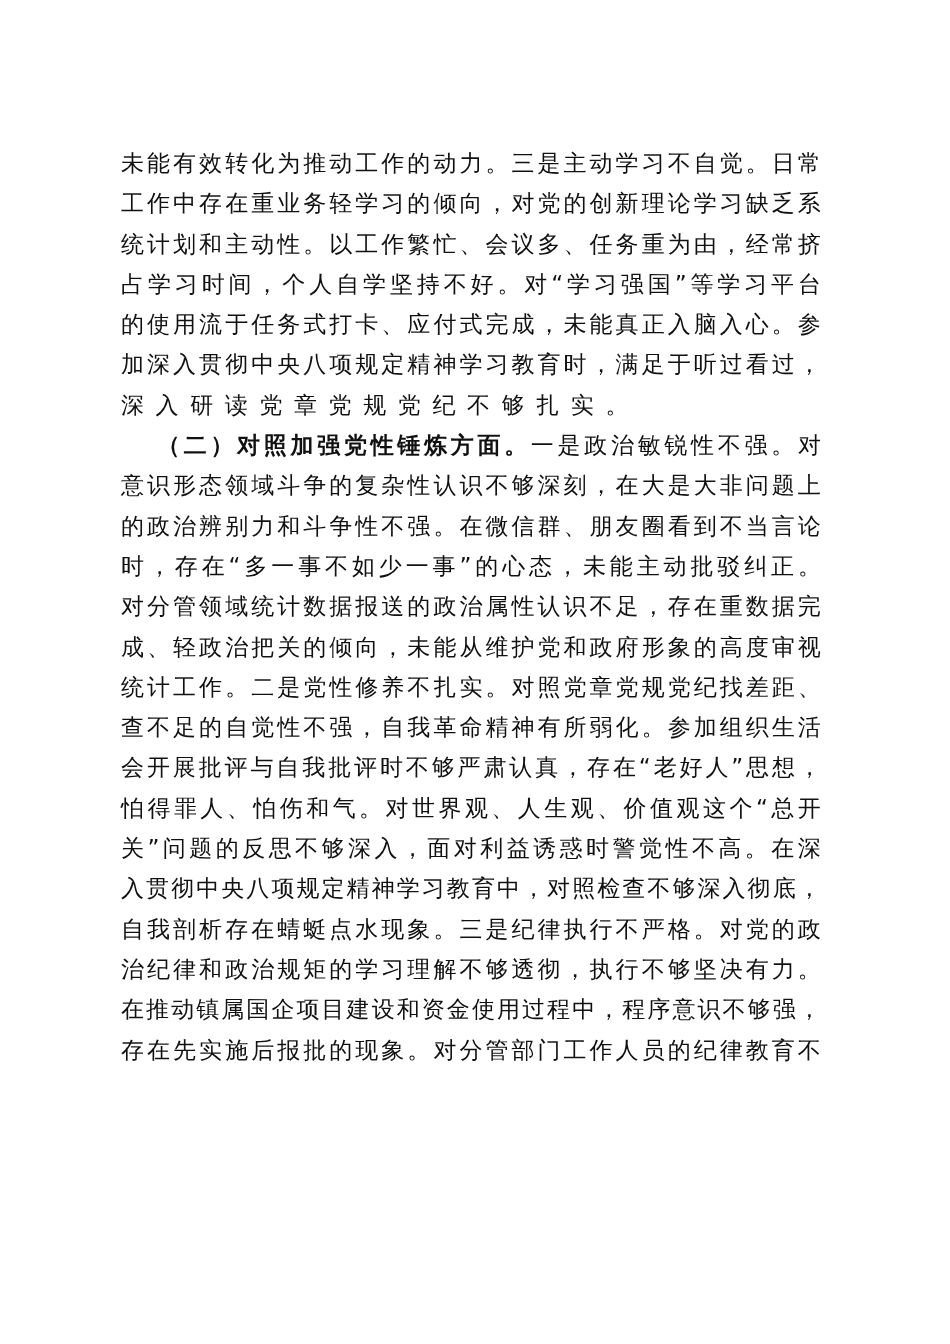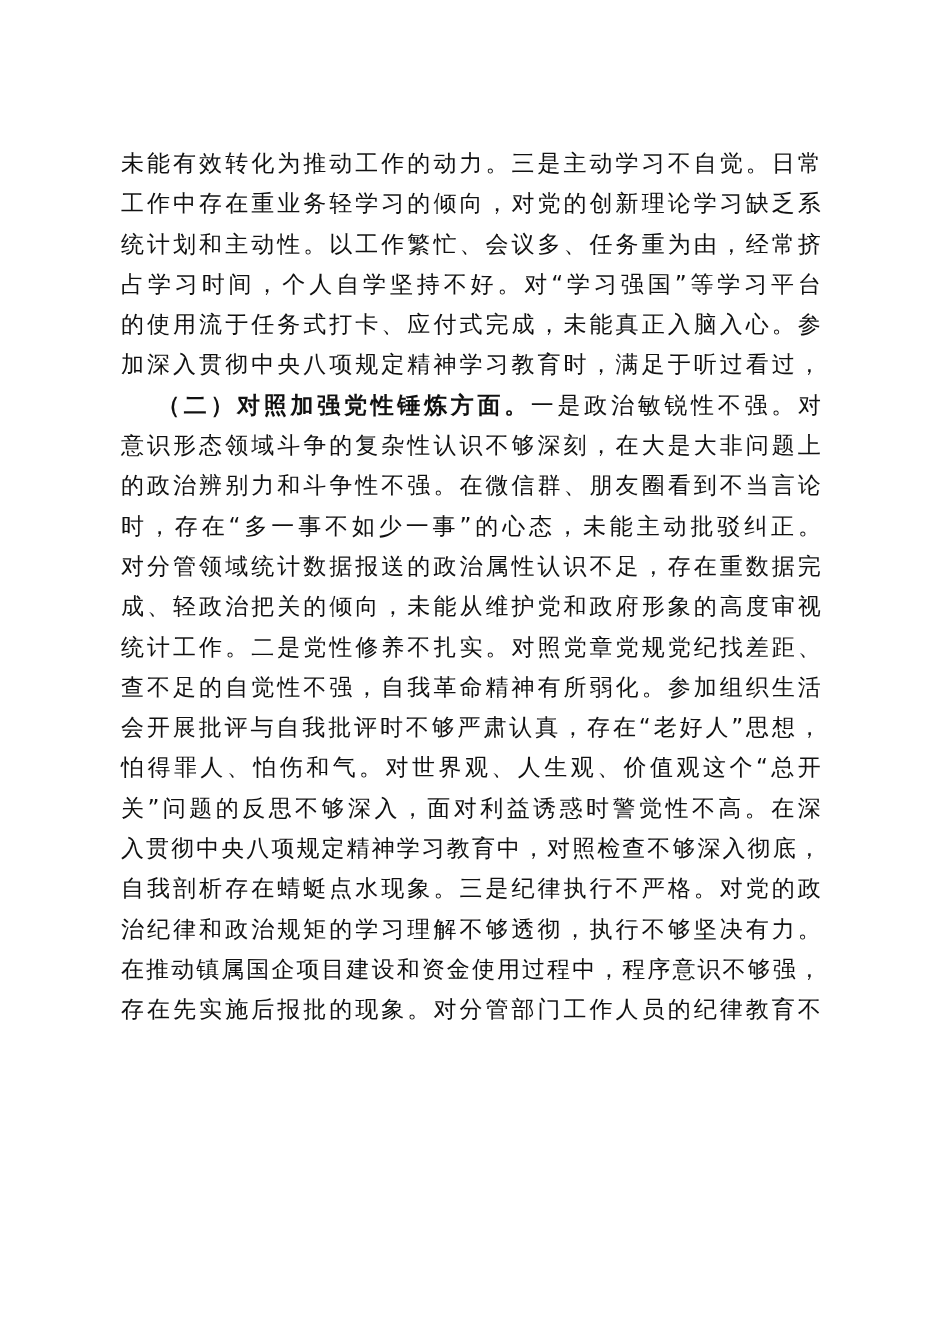--- a/index.html
+++ b/index.html
@@ -224,20 +224,21 @@
           <span>，</span>
           <span>满</span>
           <span>足</span>
           <span>于</span>
           <span>听</span>
           <span>过</span>
           <span>看</span>
           <span>过</span>
           <span>，</span>
         </div>
+      <div class="line last">深入研读党章党规党纪不够扎实。</div>
     </div>
 
     <div>
       <div class="line indent" style="display: flex; justify-content: space-between;">
           <span class="heading-run">（</span>
           <span class="heading-run">二</span>
           <span class="heading-run">）</span>
           <span class="heading-run">对</span>
           <span class="heading-run">照</span>
           <span class="heading-run">加</span>

